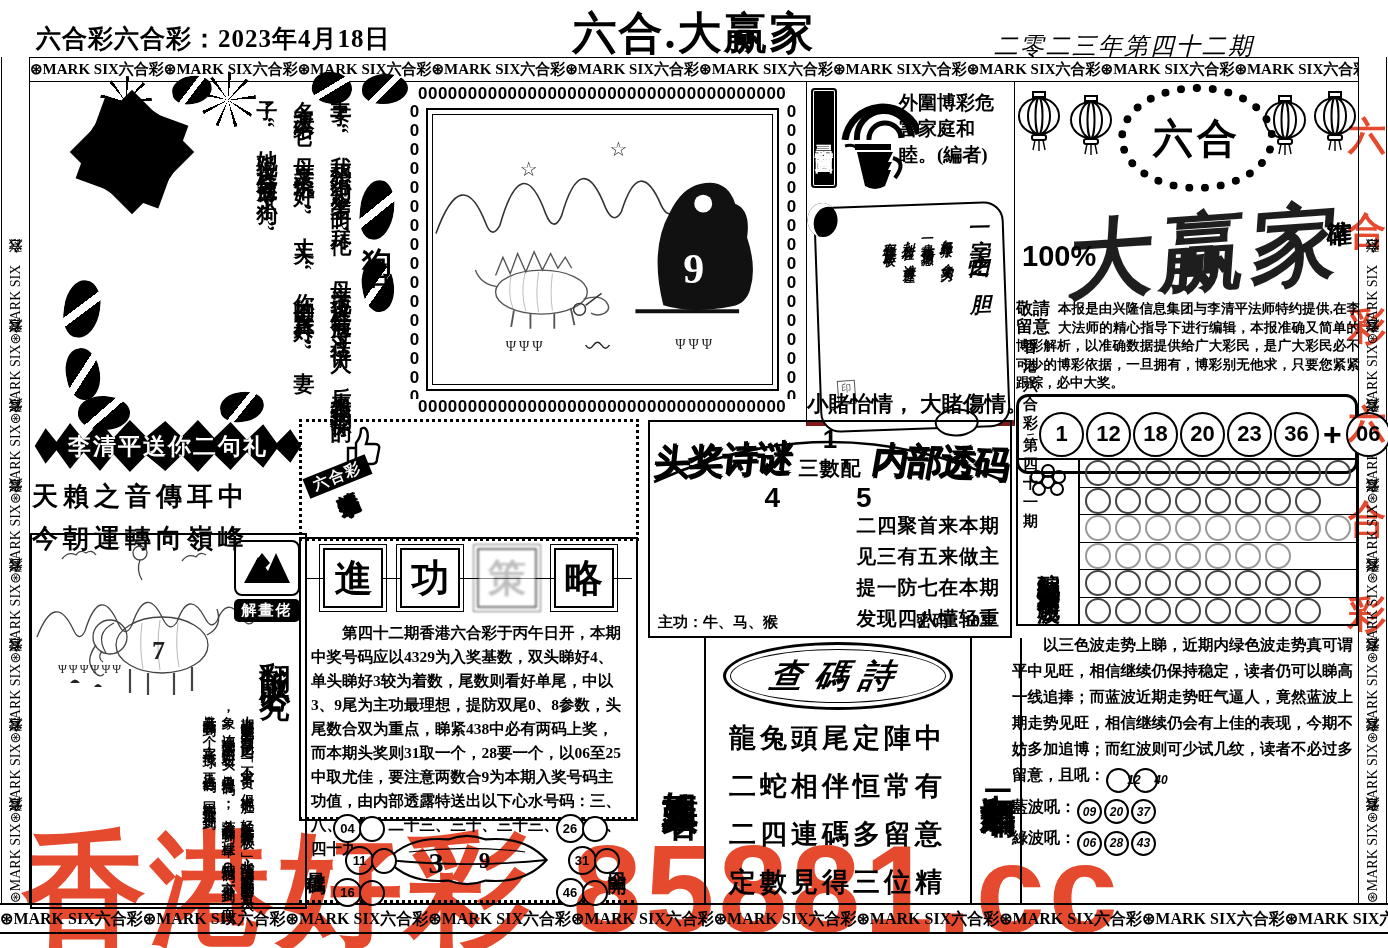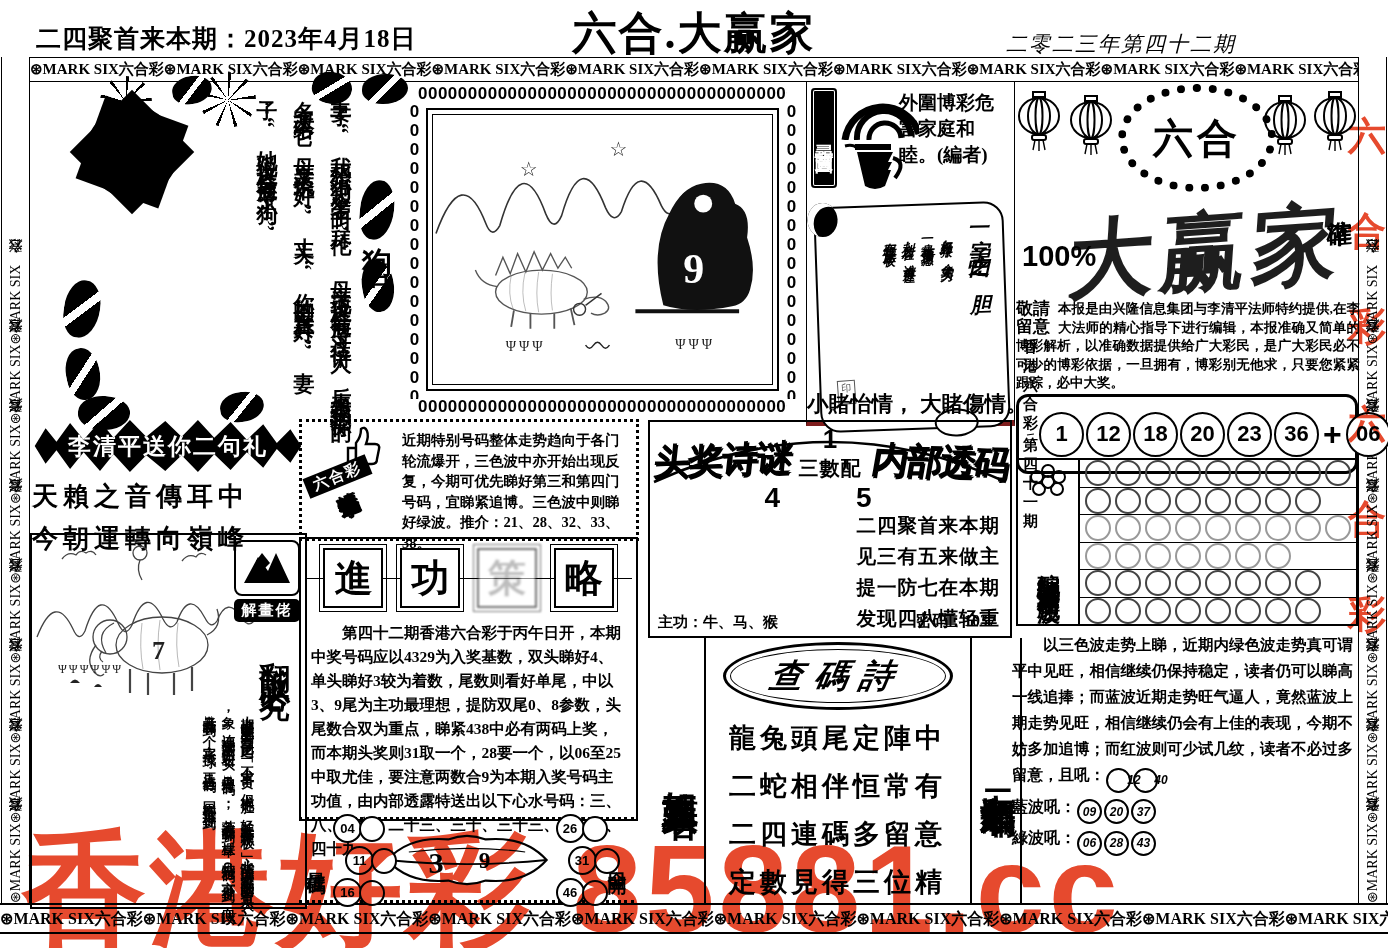--- a/index.html
+++ b/index.html
@@ -4,21 +4,21 @@
 <style>
   html,body{margin:0;padding:0;background:#fff;}
   #page{position:relative;width:1388px;height:948px;background:#fff;overflow:hidden;
         font-family:"Liberation Serif",serif;color:#000;}
   .abs{position:absolute;}
   .v{writing-mode:vertical-rl;}
 
   
   .hdr-date{left:36px;top:22px;font-size:25px;font-weight:900;letter-spacing:1px;}
   .hdr-title{left:50%;top:4px;transform:translateX(-50%);font-size:44px;font-weight:900;letter-spacing:2px;white-space:nowrap;}
-  .hdr-issue{right:152px;top:30px;font-size:21px;letter-spacing:2px;font-style:italic;}
+  .hdr-issue{right:134px;top:30px;font-size:24px;letter-spacing:2px;font-style:italic;}
 
   
   .strip{overflow:hidden;white-space:nowrap;font-weight:bold;font-size:15px;}
   .strip-top{left:30px;right:30px;top:57px;height:23px;line-height:23px;border-top:1.5px solid #000;border-bottom:1px solid #000;}
   .strip-bottom{left:0px;right:0px;top:903px;height:27px;line-height:27px;border-top:2px solid #000;border-bottom:2px solid #000;font-size:16px;}
   .strip-left,.strip-right{top:57px;height:846px;width:27px;writing-mode:vertical-rl;transform:rotate(180deg);
       line-height:27px;font-size:14px;overflow:hidden;}
   .strip-left{left:1px;border-left:1.5px solid #000;border-right:1.5px solid #000;}
   .strip-right{right:1px;border-left:1.5px solid #000;border-right:1.5px solid #000;}
 
@@ -186,21 +186,21 @@
   .wm-right{right:-4px;top:84px;height:816px;writing-mode:vertical-rl;font-size:38px;font-weight:900;color:#e64a2e;
       letter-spacing:96px;mix-blend-mode:multiply;z-index:60;}
   .wm-left{left:-3px;bottom:6px;writing-mode:vertical-rl;font-size:32px;font-weight:900;color:#e64a2e;
       letter-spacing:8px;mix-blend-mode:multiply;z-index:60;}
 </style>
 </head>
 <body>
 
 <div id="page">
 
-  <div class="abs hdr-date"><span>二四聚首来本期：</span><span>2023年4月18日</span></div>
+  <div class="abs hdr-date"><span>六合彩六合彩：</span><span>2023年4月18日</span></div>
   <div class="abs hdr-title">六合.大赢家</div>
   <div class="abs hdr-issue">二零二三年第四十二期</div>
 
   <div class="abs strip strip-top">⊛MARK SIX六合彩⊛MARK SIX六合彩⊛MARK SIX六合彩⊛MARK SIX六合彩⊛MARK SIX六合彩⊛MARK SIX六合彩⊛MARK SIX六合彩⊛MARK SIX六合彩⊛MARK SIX六合彩⊛MARK SIX六合彩⊛MARK SIX六合彩⊛MARK SIX六合彩</div>
   <div class="abs strip strip-bottom">⊛MARK SIX六合彩⊛MARK SIX六合彩⊛MARK SIX六合彩⊛MARK SIX六合彩⊛MARK SIX六合彩⊛MARK SIX六合彩⊛MARK SIX六合彩⊛MARK SIX六合彩⊛MARK SIX六合彩⊛MARK SIX六合彩⊛MARK SIX六合彩⊛MARK SIX六合彩</div>
   <div class="abs strip-left">⊛MARK SIX六合彩⊛MARK SIX六合彩⊛MARK SIX六合彩⊛MARK SIX六合彩⊛MARK SIX六合彩⊛MARK SIX六合彩⊛MARK SIX六合彩⊛MARK SIX六合彩</div>
   <div class="abs strip-right">⊛MARK SIX六合彩⊛MARK SIX六合彩⊛MARK SIX六合彩⊛MARK SIX六合彩⊛MARK SIX六合彩⊛MARK SIX六合彩⊛MARK SIX六合彩⊛MARK SIX六合彩</div>
 
   <div class="abs story">
     <div class="stamp">
@@ -497,21 +497,20 @@
     <div class="special-badge">
       <svg class="thumb" width="42" height="44" viewBox="0 0 42 44">
         <g fill="#fff" stroke="#000" stroke-width="2.4">
           <path d="M6,24 h8 v16 h-8 z"></path>
           <path d="M14,40 h16 q5,0 5,-5 l2,-10 q1,-5 -4,-5 h-9 q3,-8 1,-13 q-2,-5 -6,-2 q0,8 -5,14 l-0,21"></path>
         </g>
       </svg>
       <span class="badge-ribbon">六合彩</span>
       <span class="badge-main">特碼追擊</span>
     </div>
-    <div class="special-body">近期特别号码整体走势趋向于各门轮流爆开，三色波中亦开始出现反复，今期可优先睇好第三和第四门号码，宜睇紧追博。三色波中则睇好绿波。推介：21、28、32、33、38。</div>
   </div>
 
   <div class="abs strategy">
     <div class="strat-row">
         <span class="strat-box">進</span>
         <span class="strat-box">功</span>
         <span class="strat-box">策</span>
         <span class="strat-box">略</span>
       </div>
     <div class="strategy-body">第四十二期香港六合彩于丙午日开，本期中奖号码应以4329为入奖基数，双头睇好4、单头睇好3较为着数，尾数则看好单尾，中以3、9尾为主功最理想，提防双尾0、8参数，头尾数合双为重点，睇紧438中必有两码上奖，而本期头奖则31取一个，28要一个，以06至25中取尤佳，要注意两数合9为本期入奖号码主功值，由内部透露特送出以下心水号码：三、八、十六、二十三、三十、三十三、四十八、四十九。</div>

